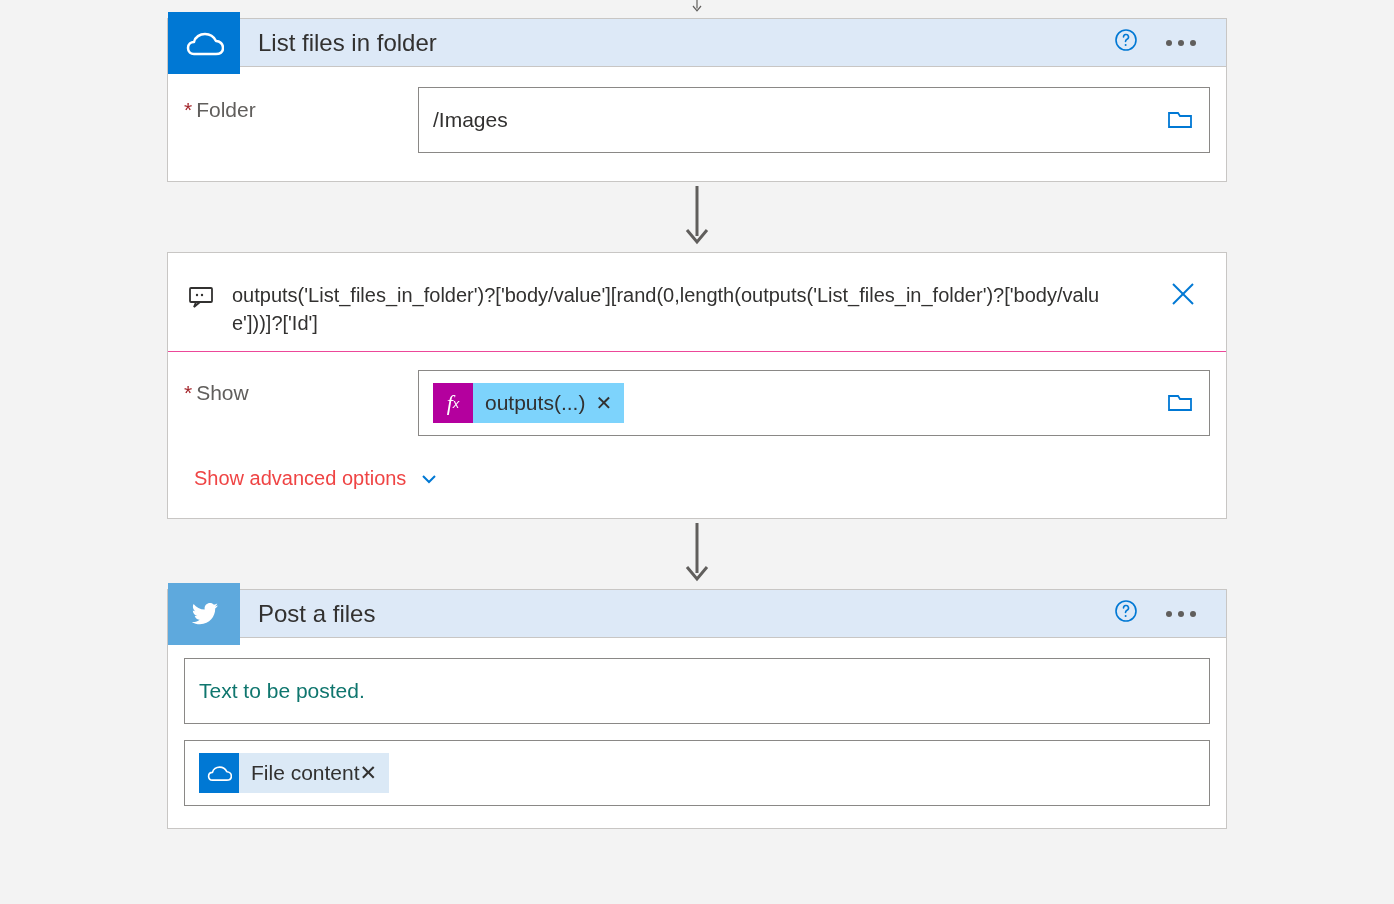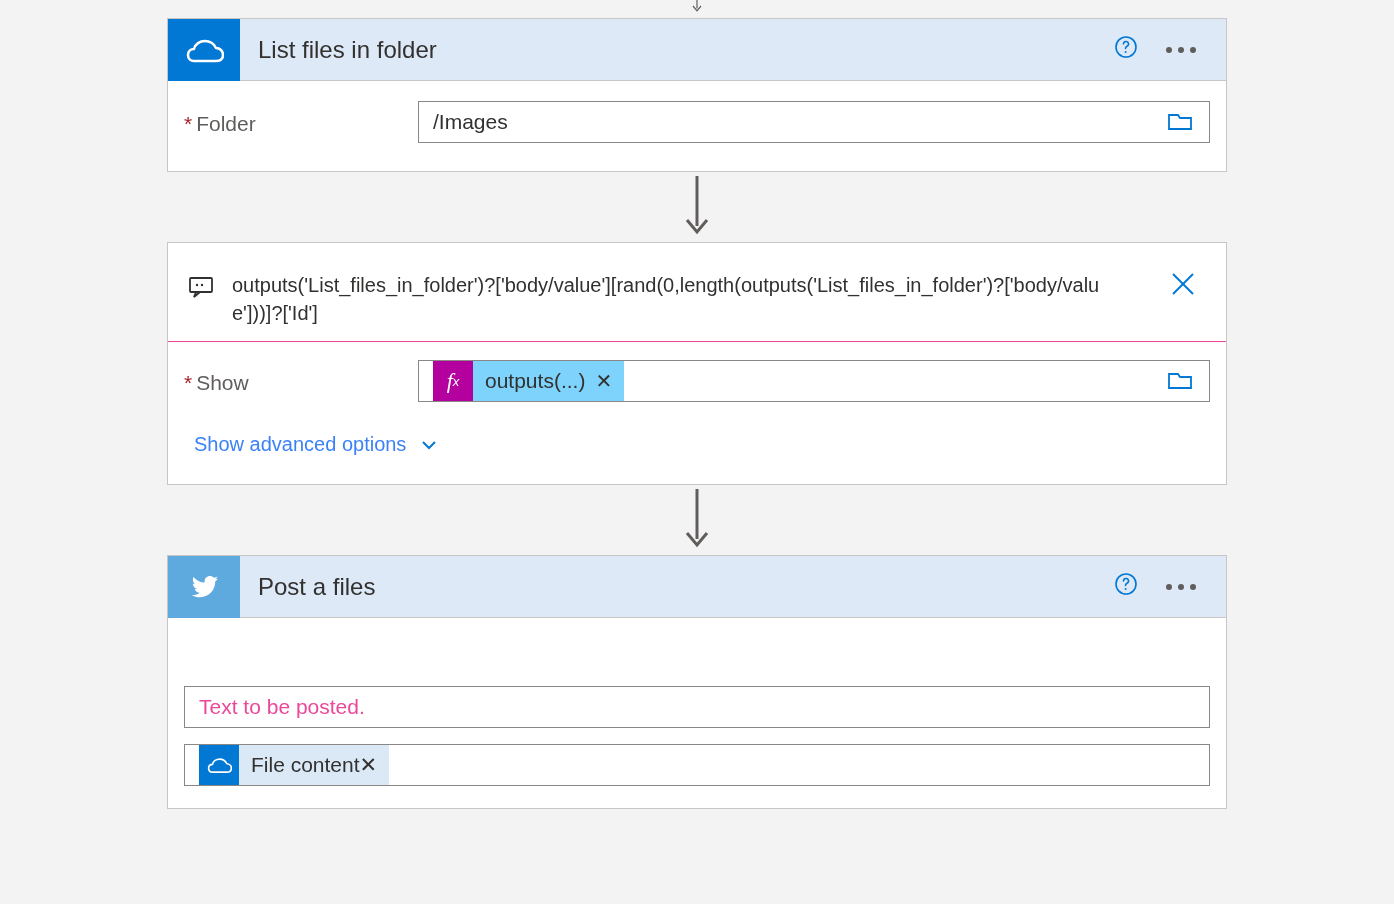--- a/index.html
+++ b/index.html
@@ -9,21 +9,21 @@
   
   .arrow-wrap { display: flex; justify-content: center; margin: 0; line-height: 0; }
   .arrow-svg { display: block; }
 
   
   .card { width: 1060px; border: 1px solid #c8c6c4; background: #fff; }
   .card-header {
     display: flex; align-items: center; background: #dbeafe; 
     background: #dde9f7;
     border-bottom: 1px solid #c8c6c4;
-    height: 62px;
+    height: 48px;
   }
   .hdr-logo {
     width: 72px; height: 62px; display: flex; align-items: center; justify-content: center;
     flex-shrink: 0;
   }
   .hdr-onedrive { background: #0078d4; }
   .hdr-twitter  { background: #5ea9dd; }
   .hdr-title { flex: 1; font-size: 24px; padding-left: 18px; color: #323130; }
   .hdr-actions { display: flex; align-items: center; gap: 28px; padding-right: 30px; }
   .help-icon { width: 24px; height: 24px; color: #0078d4; }
@@ -38,26 +38,26 @@
   .field-row + .field-row { margin-top: 16px; }
   .field-label {
     width: 234px; flex-shrink: 0; font-size: 21px; color: #605e5c;
     padding-top: 11px; display: flex; align-items: baseline; gap: 4px;
   }
   .required { color: #a4262c; }
   .field-control { flex: 1; }
 
   
   .inputbox {
-    border: 1px solid #8a8886; height: 42px; display: flex; align-items: center;
+    border: 1px solid #8a8886; height: 66px; display: flex; align-items: center;
     padding: 0 8px 0 14px; background: #fff; font-size: 21px; gap: 10px;
     position: relative;
   }
   .inputbox .spacer { flex: 1; }
-  .inputbox.placeholder { color: #ec4899; margin-top: 48px; }
+  .inputbox.placeholder { color: #0f766e; }
   .inputbox .folder-btn {
     width: 30px; height: 30px; display: flex; align-items: center; justify-content: center;
     margin-right: 6px; color: #0078d4;
   }
 
   
   .fx-token {
     display: inline-flex; align-items: stretch; height: 40px; overflow: hidden;
   }
   .fx-token .fx-icon {
@@ -90,21 +90,21 @@
     margin: 0 -16px 18px -16px;
     padding: 14px 16px 14px 16px;
     display: flex; align-items: flex-start; gap: 18px;
   }
   .peek-strip .msg-icon { width: 26px; height: 26px; flex-shrink:0; margin-top: 4px; margin-left: 4px;}
   .peek-strip .expr { flex: 1; font-size: 20px; color: #323130; line-height: 1.4; word-break: break-all; }
   .peek-strip .close-x { width: 34px; color: #0078d4; font-size: 30px; display:flex; align-items:center; justify-content:center; margin-right: 10px;}
 
   
   .adv-row { margin-top: 30px; margin-bottom: 6px; }
-  .adv-link { color: #3b82f6; font-size: 20px; display: inline-flex; align-items: center; gap: 14px; padding-left: 10px;}
+  .adv-link { color: #ef4444; font-size: 20px; display: inline-flex; align-items: center; gap: 14px; padding-left: 10px;}
   .adv-link svg { width: 18px; height: 18px; }
 
   
   .logo-svg { width: 40px; height: 40px; }
 
   
   .card-1 .card-body { padding-bottom: 28px; }
 
   
   .top-arrow { margin-top: -10px; }

